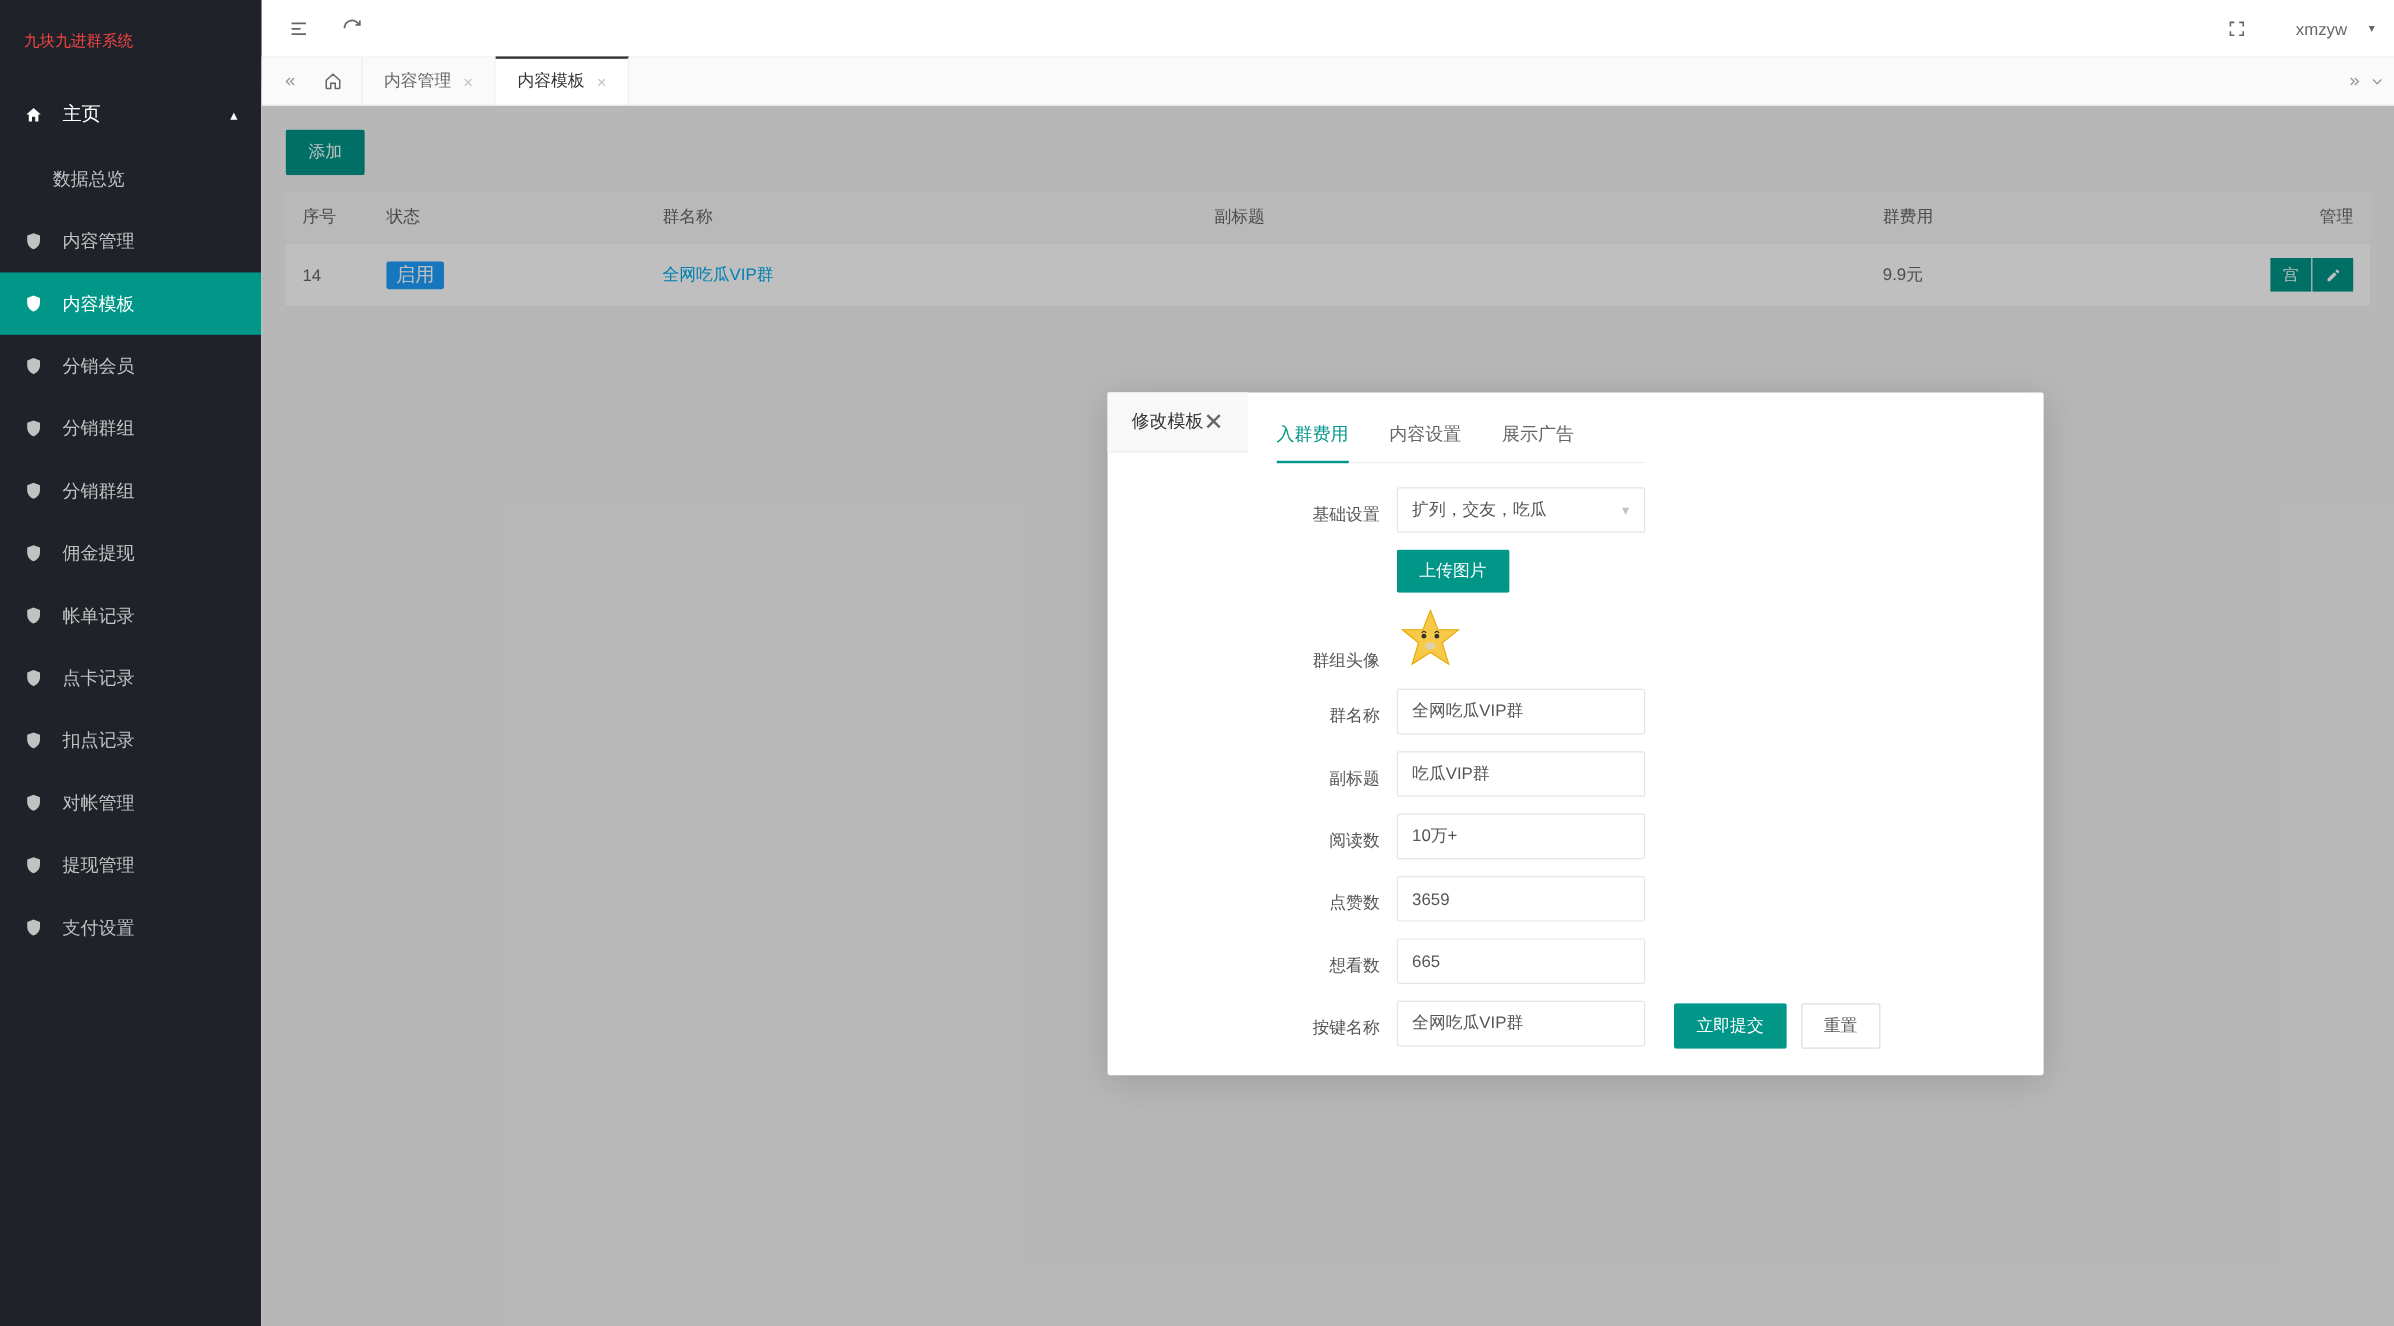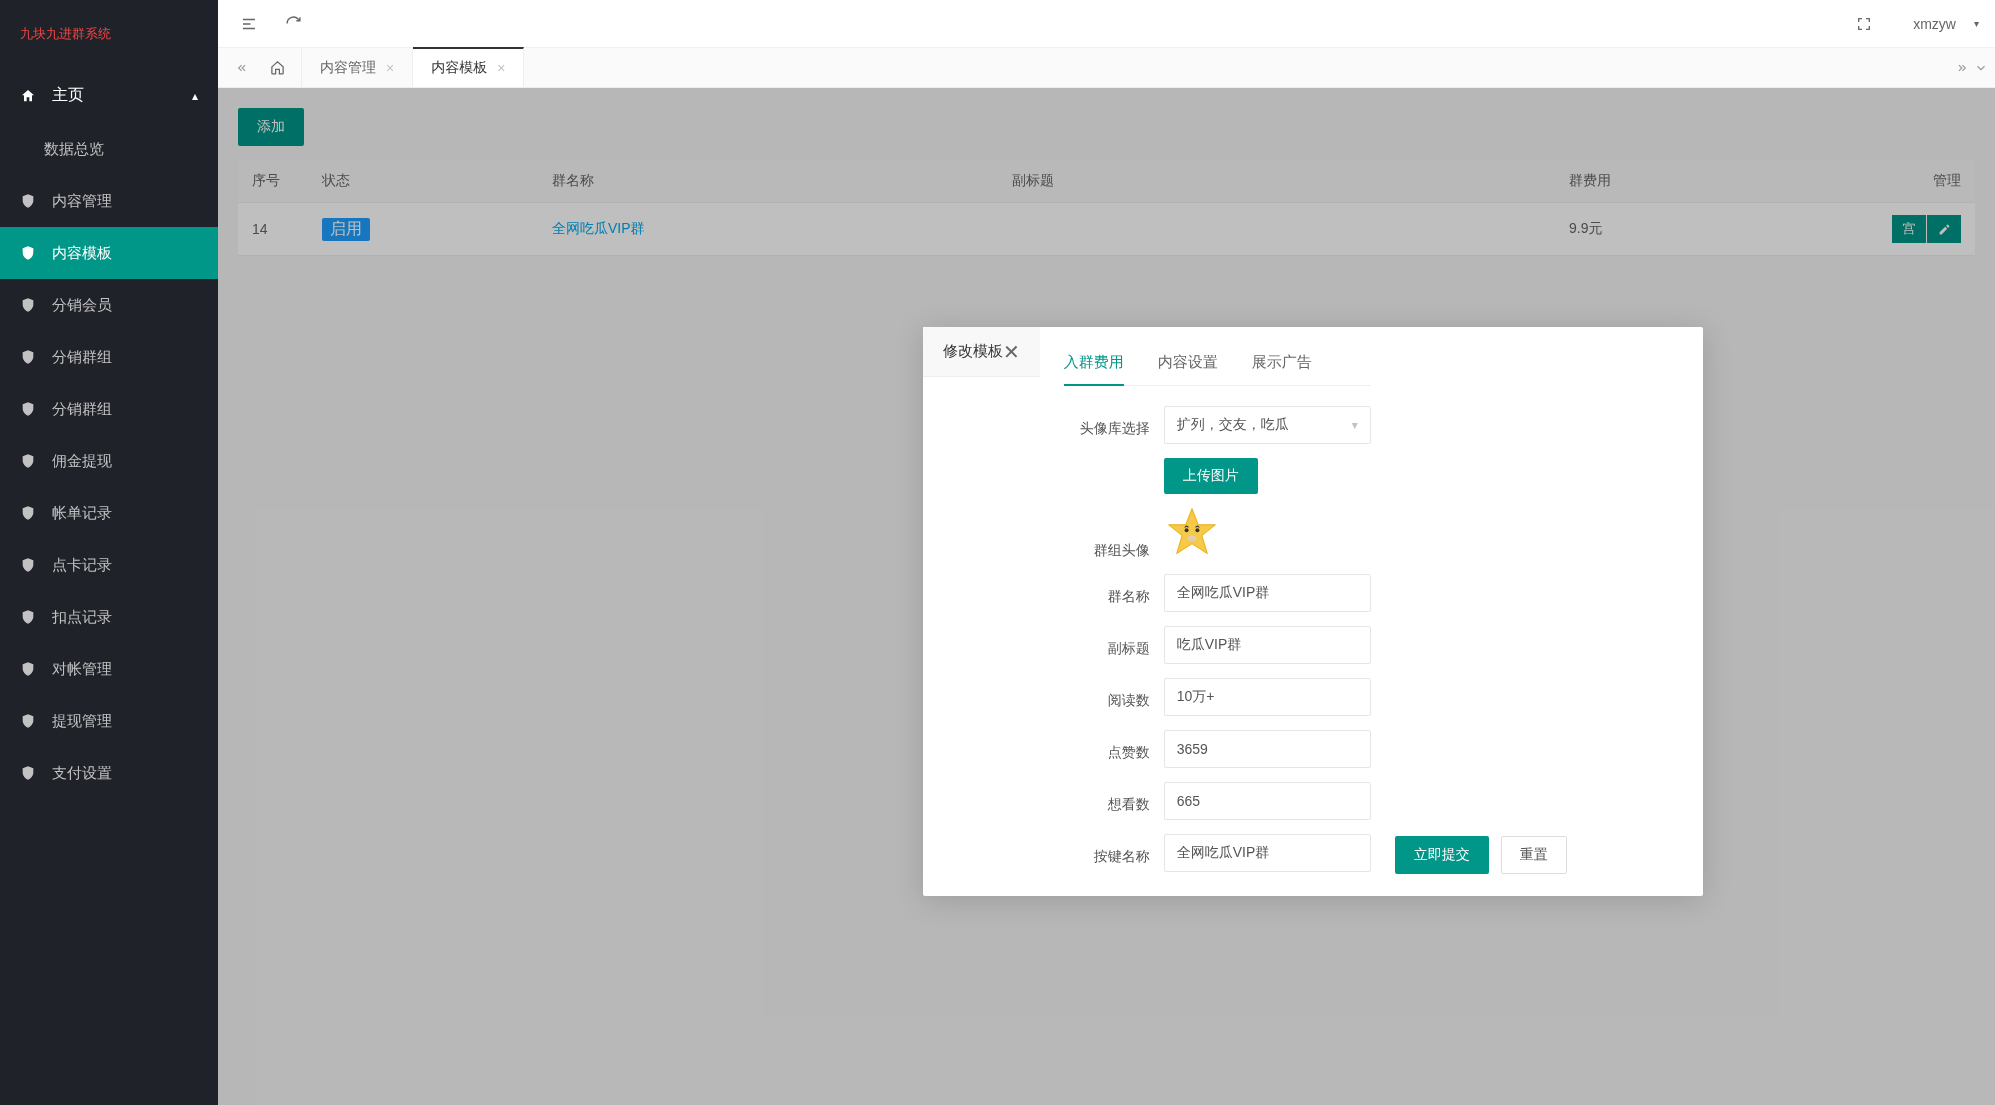--- a/index.html
+++ b/index.html
@@ -298,21 +298,21 @@
           <span class="close">✕</span>
         </div>
         <div class="modal-body">
           <div class="modal-tabs" id="modal-tabs">
               <div class="modal-tab active">入群费用</div>
               <div class="modal-tab">内容设置</div>
               <div class="modal-tab">展示广告</div>
             </div>
 
           <div class="form-row">
-            <div class="form-label">头像库选择</div>
+            <div class="form-label">基础设置</div>
             <div class="form-ctrl">
               <div class="select">
                 <span>扩列，交友，吃瓜</span>
                 <span class="arrow">▾</span>
               </div>
             </div>
           </div>
 
           <div class="form-row top">
             <div class="form-label">群组头像</div>

